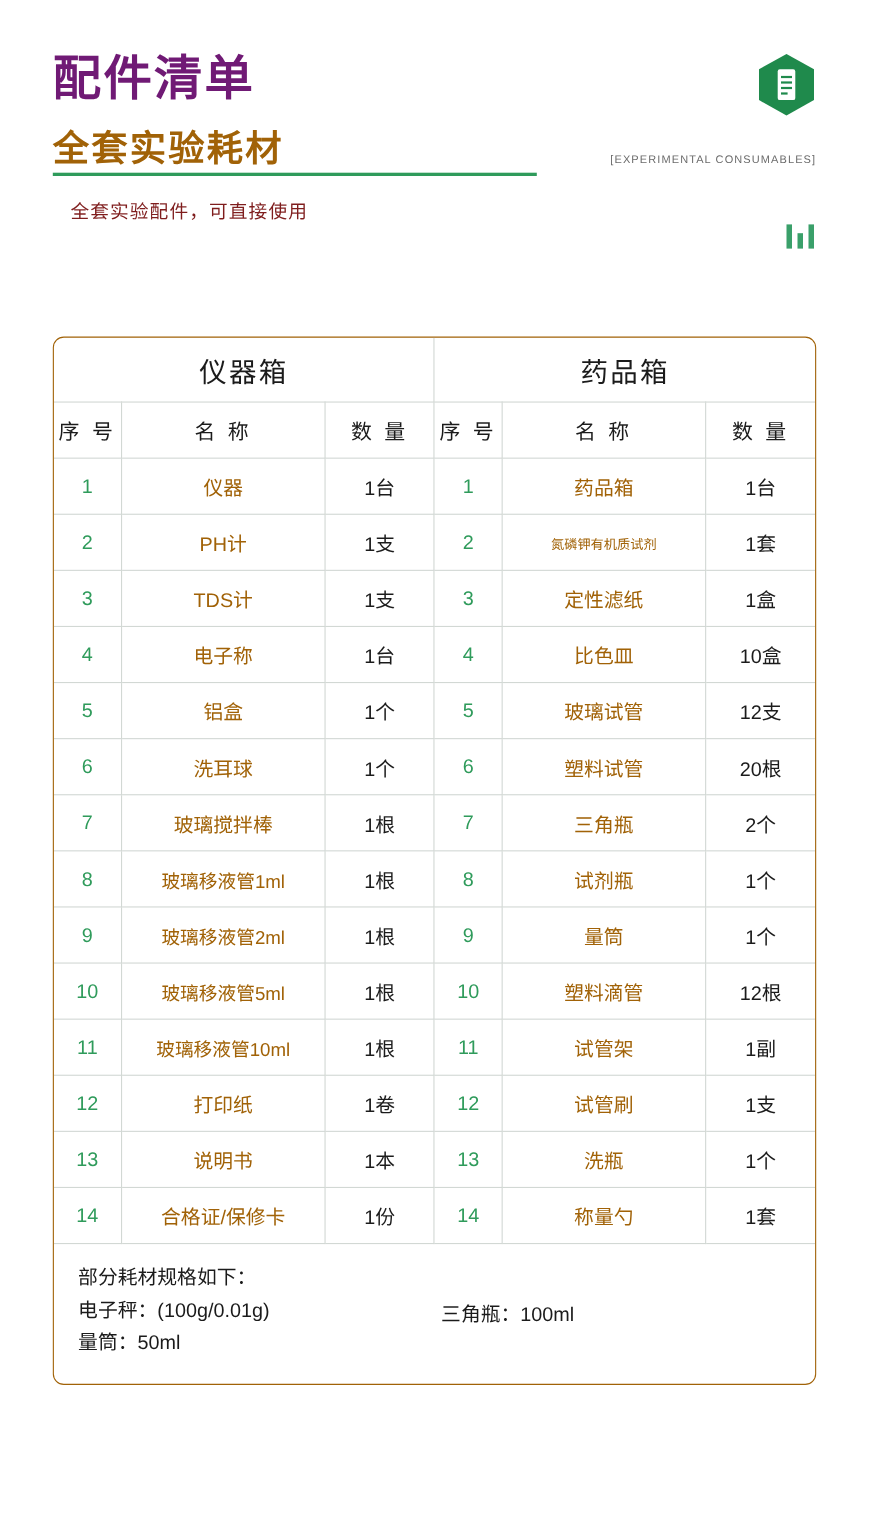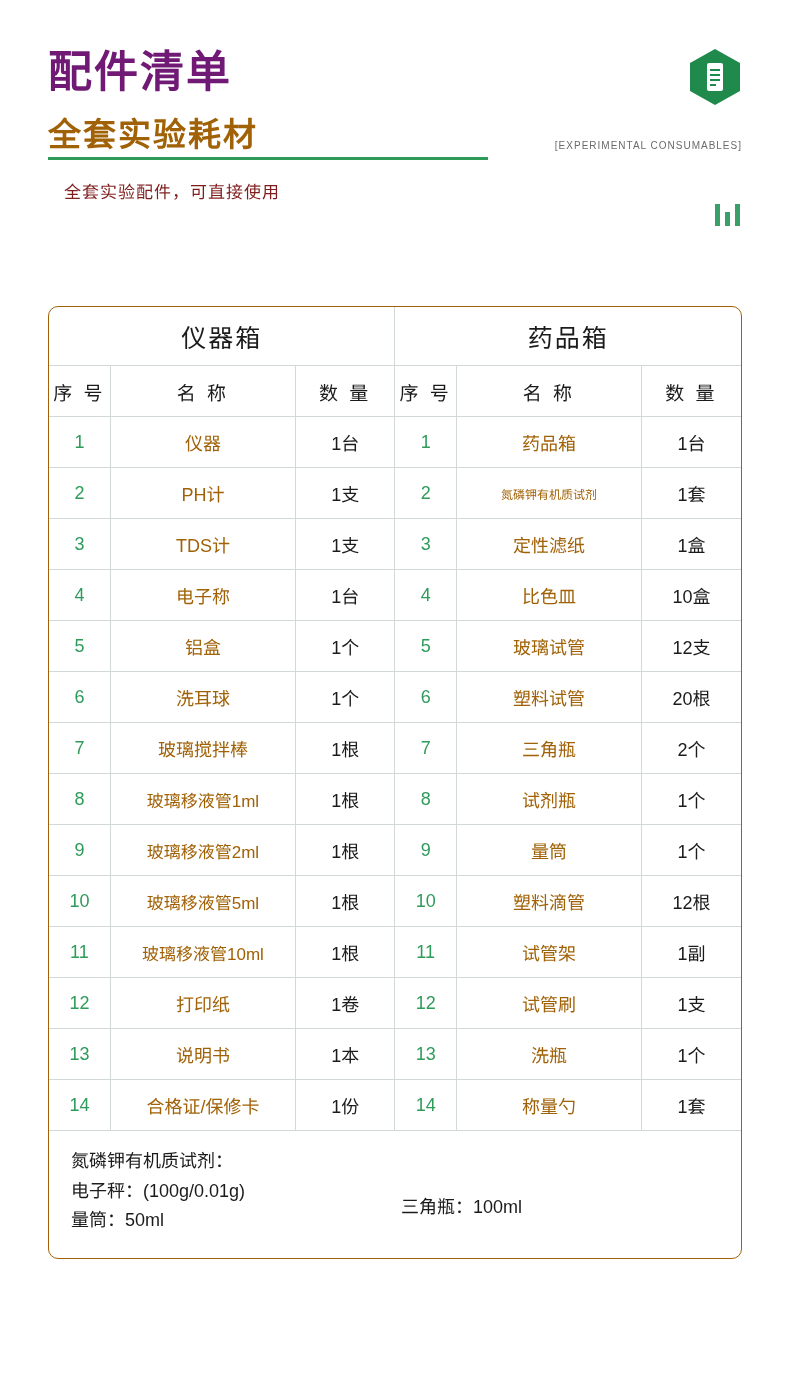--- a/index.html
+++ b/index.html
@@ -154,21 +154,21 @@
   .notes {
     padding: 16px 0 22px 22px;
     font-size: 18px;
     color: #1b1b1b;
     line-height: 1.65;
   }
   .notes .row2 { position: relative; }
   .notes .row2 .second {
     position: absolute;
     left: 330px;
-    top: 16px;
+    top: 4px;
   }
 </style>
 </head>
 <body>
 
 <div class="page">
 
   <div class="header">
     <h1 class="title">配件清单</h1>
     <div class="subtitle">全套实验耗材</div>
@@ -329,21 +329,21 @@
           <td class="nm">合格证/保修卡</td>
           <td class="qty">1份</td>
           <td class="idx">14</td>
           <td class="nm">称量勺</td>
           <td class="qty">1套</td>
         </tr>
       </tbody>
     </table>
 
     <div class="notes">
-      <div>氮磷钾有机质试剂：</div>
+      <div>部分耗材规格如下：</div>
       <div class="row2">
         <span>电子秤：(100g/0.01g)</span>
         <span class="second">三角瓶：100ml</span>
       </div>
       <div>量筒：50ml</div>
     </div>
   </div>
 </div>
 
 </body></html>

